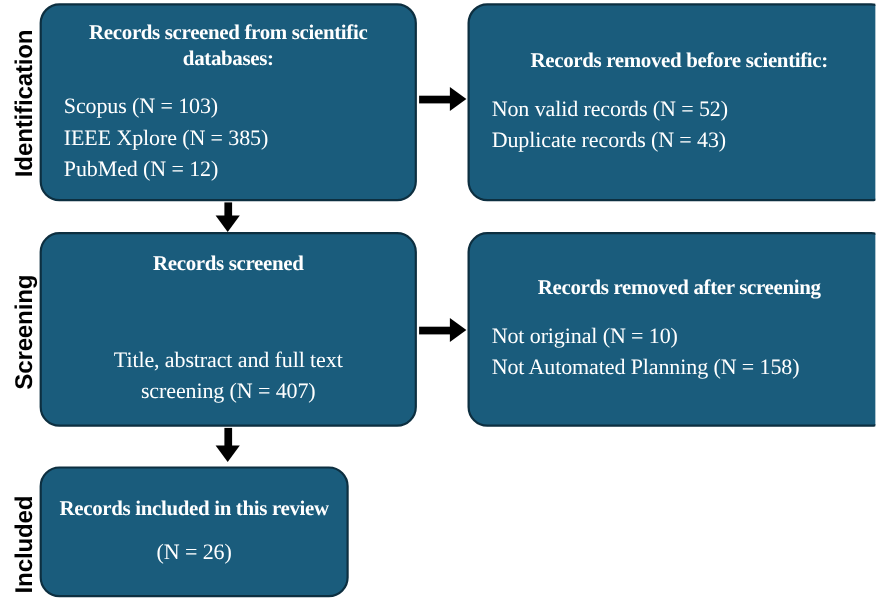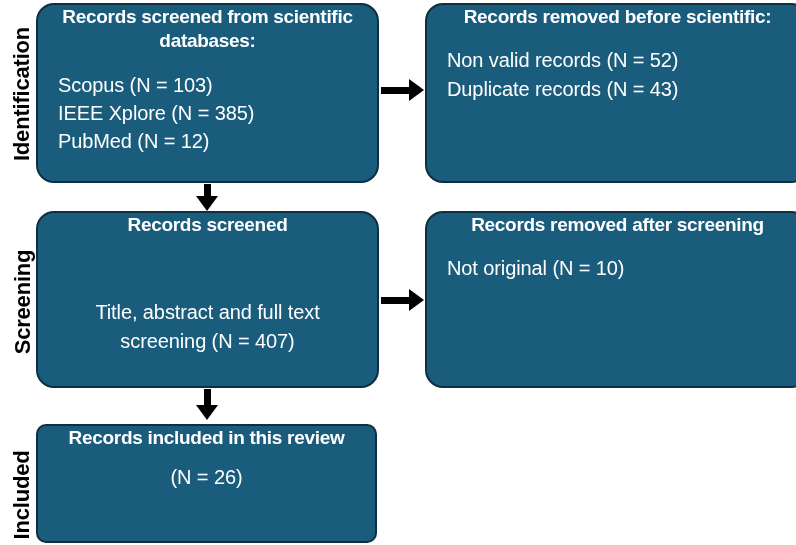--- a/index.html
+++ b/index.html
@@ -34,22 +34,23 @@
   
   .flow-box {
     position: absolute;
     box-sizing: border-box;
     background: #1A5C7C;
     border: 2.5px solid #0d2f40;
     border-radius: 18px;
     color: #ffffff;
     display: flex;
     flex-direction: column;
-    justify-content: flex-start;
+    justify-content: center;
     overflow: hidden;
+    font-family: Liberation Serif, serif;
   }
   .flow-box.pad-centered {
     align-items: center;
   }
 
   .box-title {
     font-weight: bold;
     font-size: 19px;
     line-height: 1.28;
     text-align: center;
@@ -163,24 +164,25 @@
   </div>
 
   <div class="flow-box" style="left:425px; top:211px; width:385px; height:177px;">
     <div class="box-title">
       <span class="line">Records removed after</span>
       <span class="line">screening</span>
     </div>
     <div class="gap-md"></div>
     <div class="box-body left-aligned">
       <span class="line">Not original (N = 10)</span>
-    </div>
-  </div>
-
-  <div class="flow-box pad-centered" style="left:36px; top:424px; width:341px; height:119px;border-radius:10px;">
+      <span class="line">Not Automated Planning (N = 158)</span>
+    </div>
+  </div>
+
+  <div class="flow-box pad-centered" style="left:36px; top:424px; width:281px; height:119px;">
     <div class="box-title">
       <span class="line">Records included in this</span>
       <span class="line">review</span>
     </div>
     <div class="gap-sm"></div>
     <div class="box-body center-aligned">
       <span class="line">(N = 26)</span>
     </div>
   </div>
 

